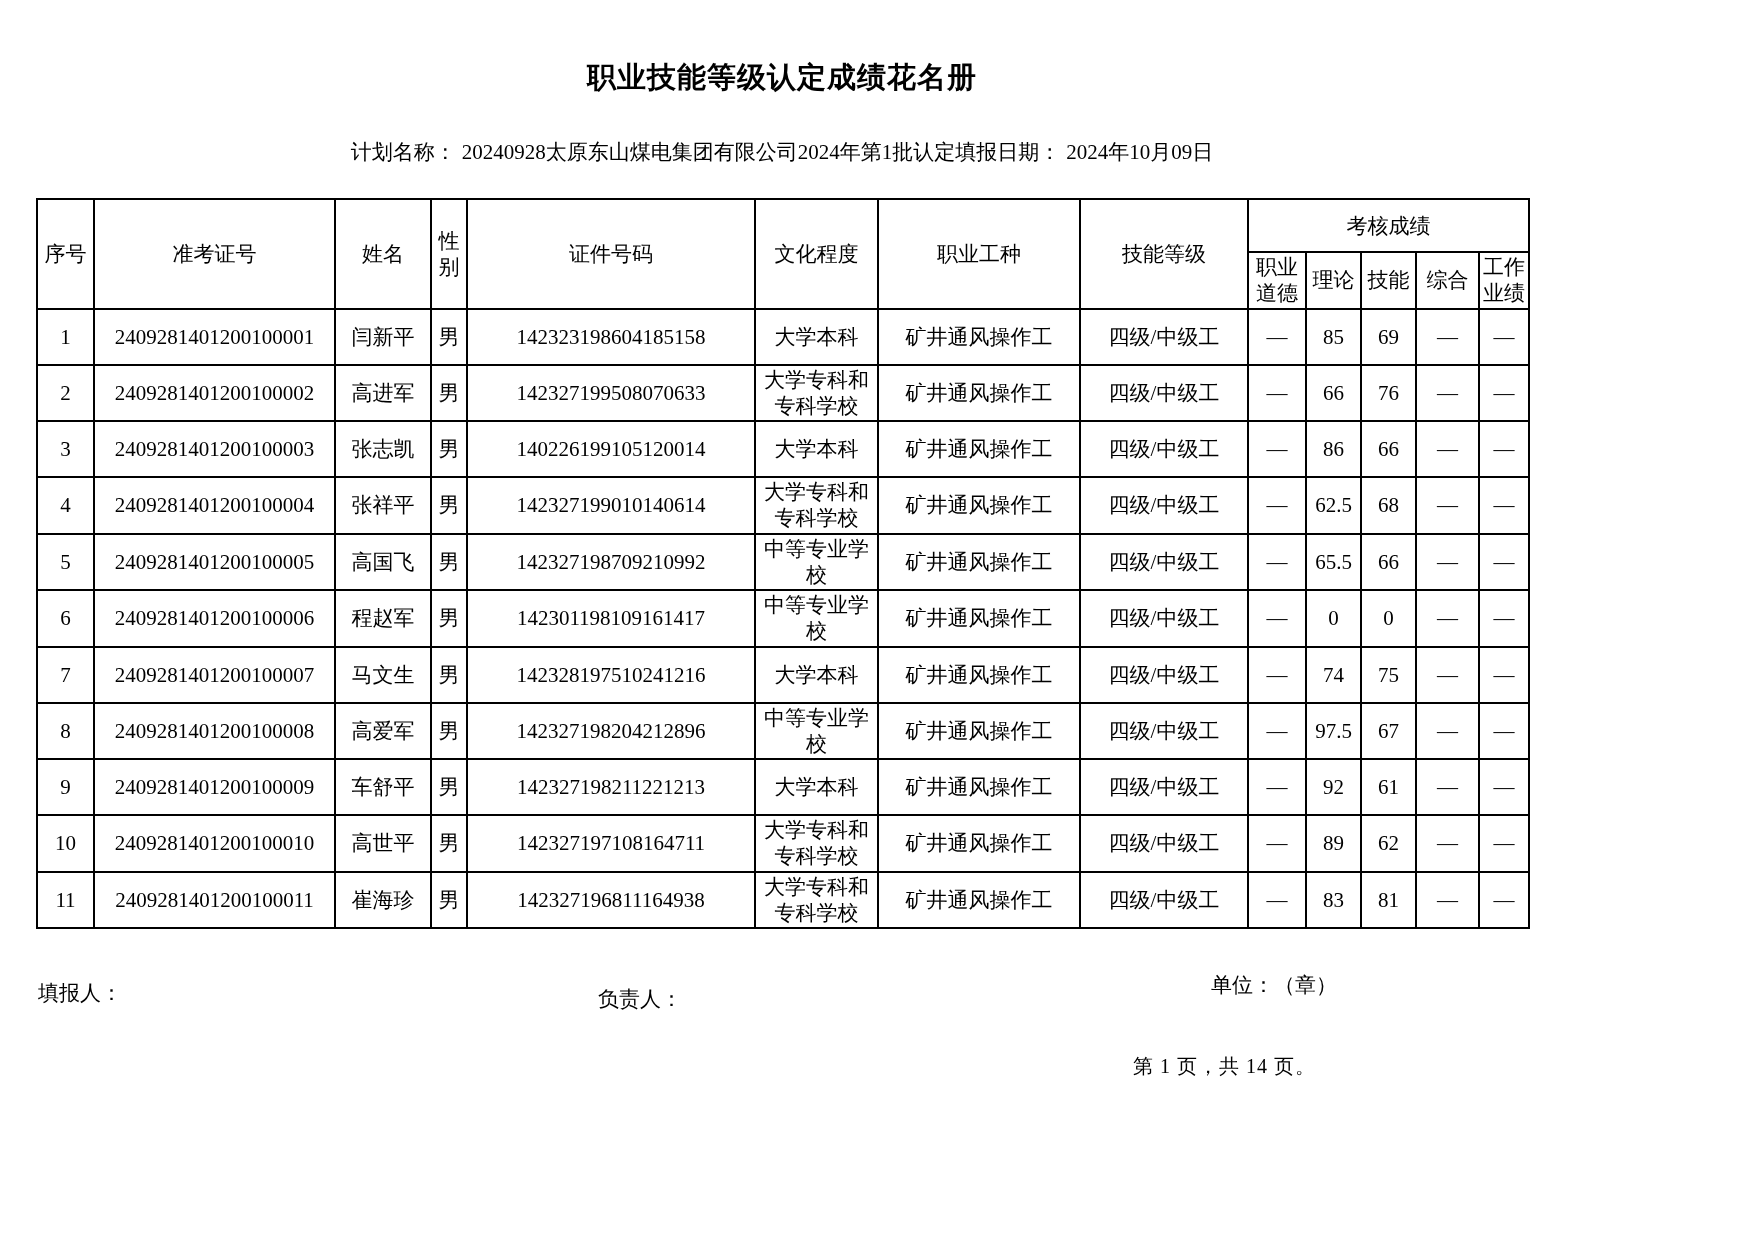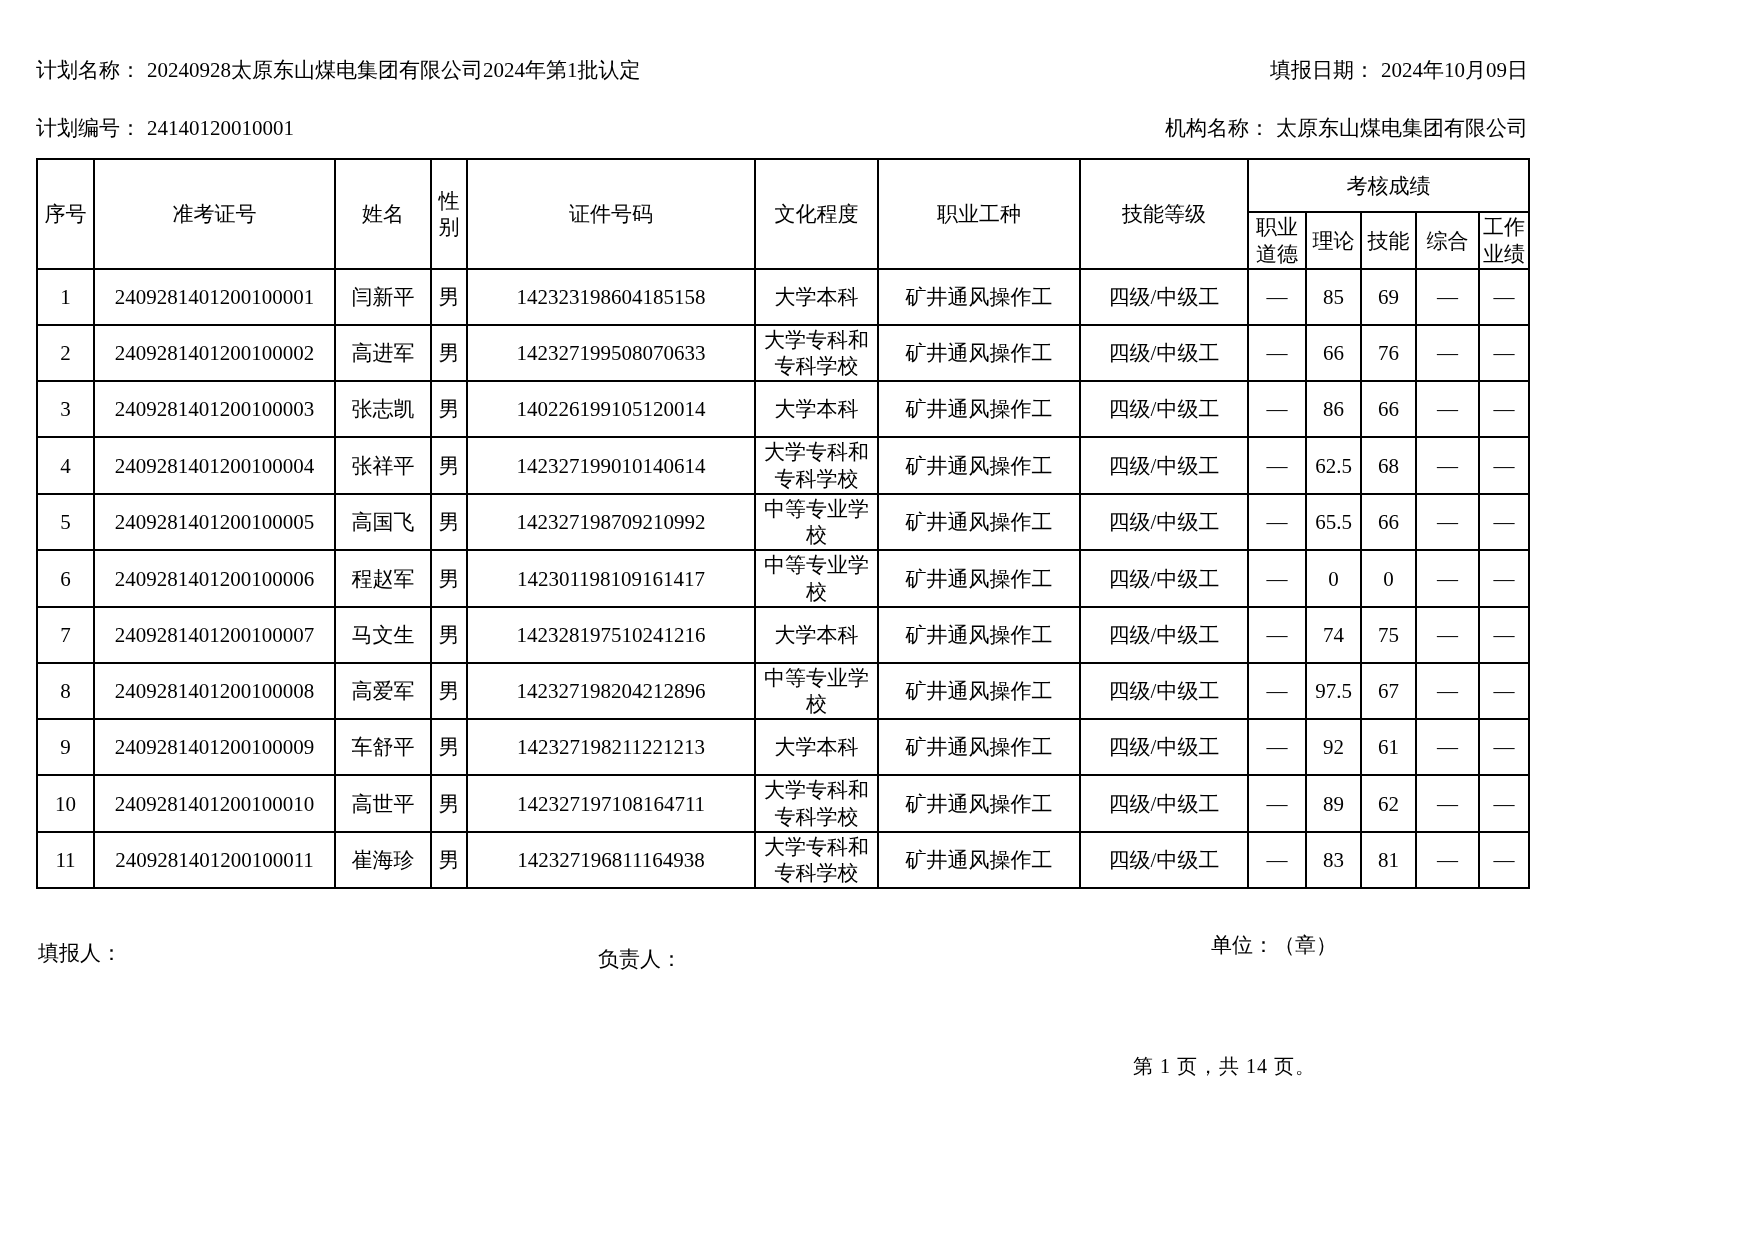--- a/index.html
+++ b/index.html
@@ -18,21 +18,21 @@
   .doc-title {
     text-align: center;
     font-size: 29px;
     font-weight: bold;
     font-family: "Liberation Sans", "DejaVu Sans", sans-serif;
     letter-spacing: 1px;
     margin-bottom: 42px;
   }
   .meta-row {
     display: flex;
-    justify-content: space-between;
+    justify-content: center;
     font-size: 21px;
     line-height: 1.2;
   }
   .meta-row.first { margin-bottom: 33px; }
   .meta-row.second { margin-bottom: 17px; }
   .meta-item span { display: inline; }
   .meta-label { margin-right: 6px; }
   table.roster {
     width: 1492px;
     table-layout: fixed;
@@ -66,38 +66,31 @@
     top: 1053px;
     font-size: 20px;
     letter-spacing: 1px;
   }
 </style>
 </head>
 <body>
 
 <div class="page">
 
+  <h1 class="doc-title">职业技能等级认定成绩花名册</h1>
 
   <div class="meta-row first">
     <div class="meta-item">
       <span class="meta-label">计划名称：</span><span>20240928太原东山煤电集团有限公司2024年第1批认定</span>
     </div>
     <div class="meta-item">
       <span class="meta-label">填报日期：</span><span>2024年10月09日</span>
     </div>
   </div>
 
-  <div class="meta-row second">
-    <div class="meta-item">
-      <span class="meta-label">计划编号：</span><span>24140120010001</span>
-    </div>
-    <div class="meta-item">
-      <span class="meta-label">机构名称：</span><span>太原东山煤电集团有限公司</span>
-    </div>
-  </div>
 
   <table class="roster">
     <colgroup>
       <col style="width:57px">
         <col style="width:241px">
         <col style="width:96px">
         <col style="width:36px">
       <col style="width:288px">
         <col style="width:123px">
         <col style="width:202px">

